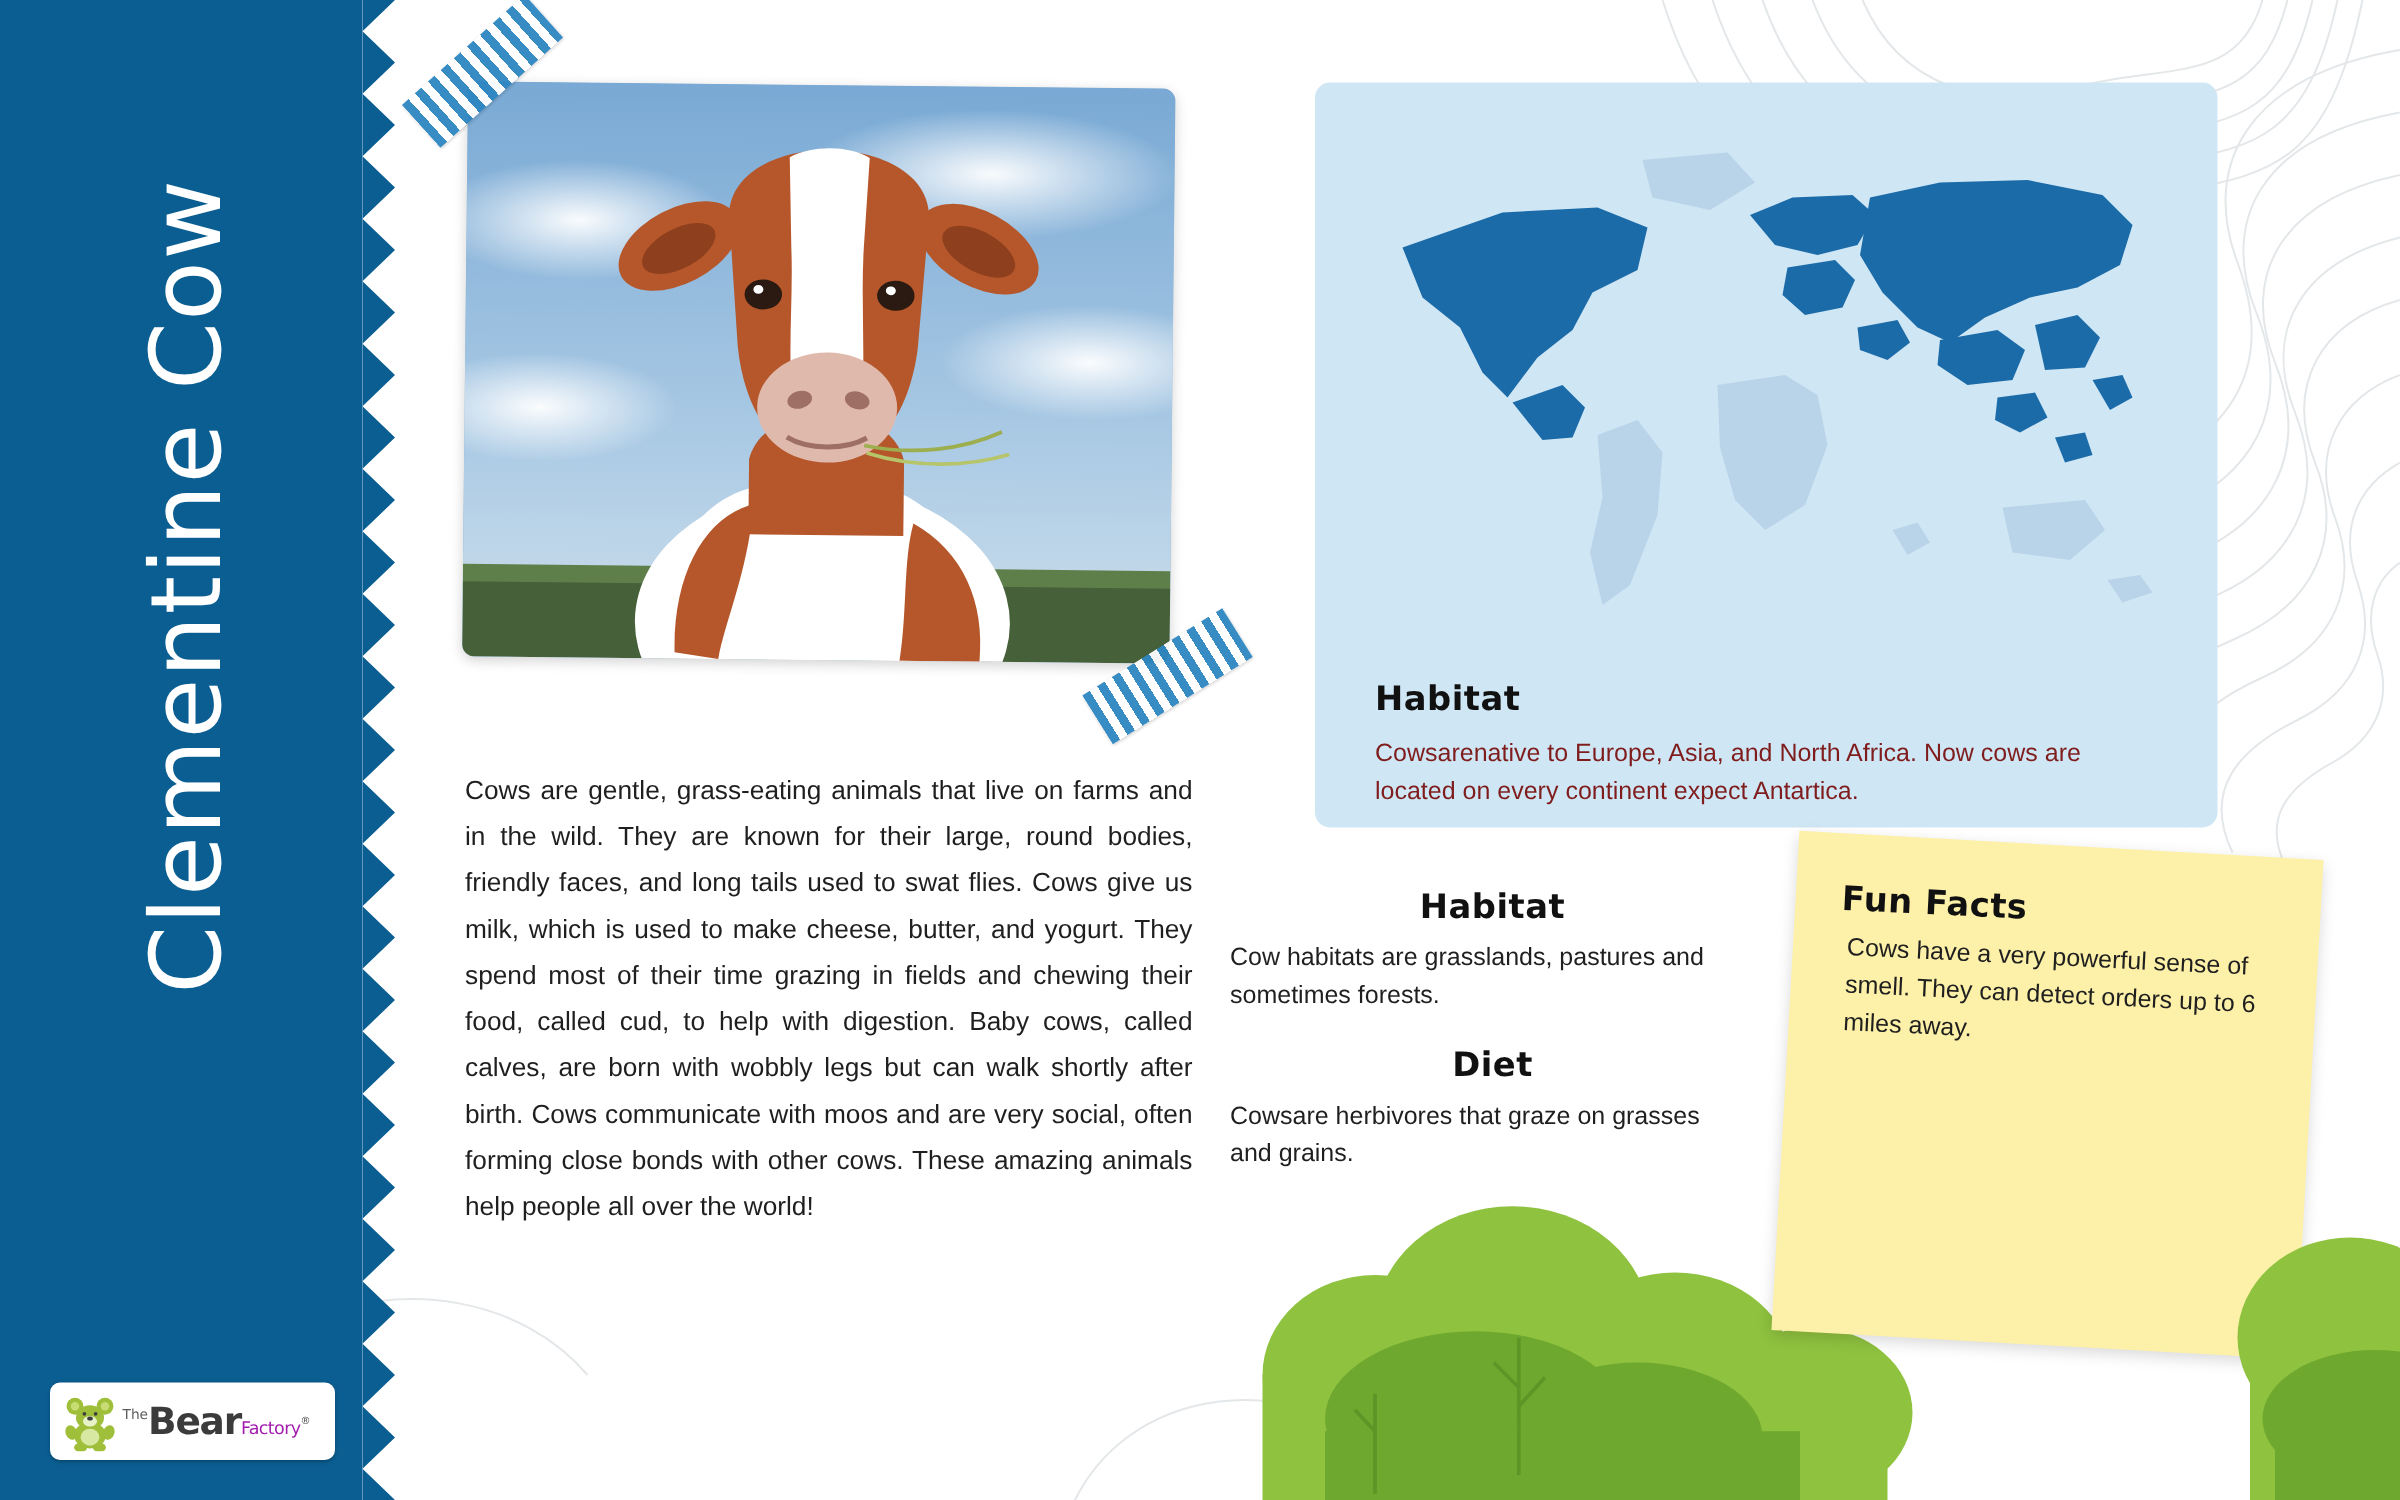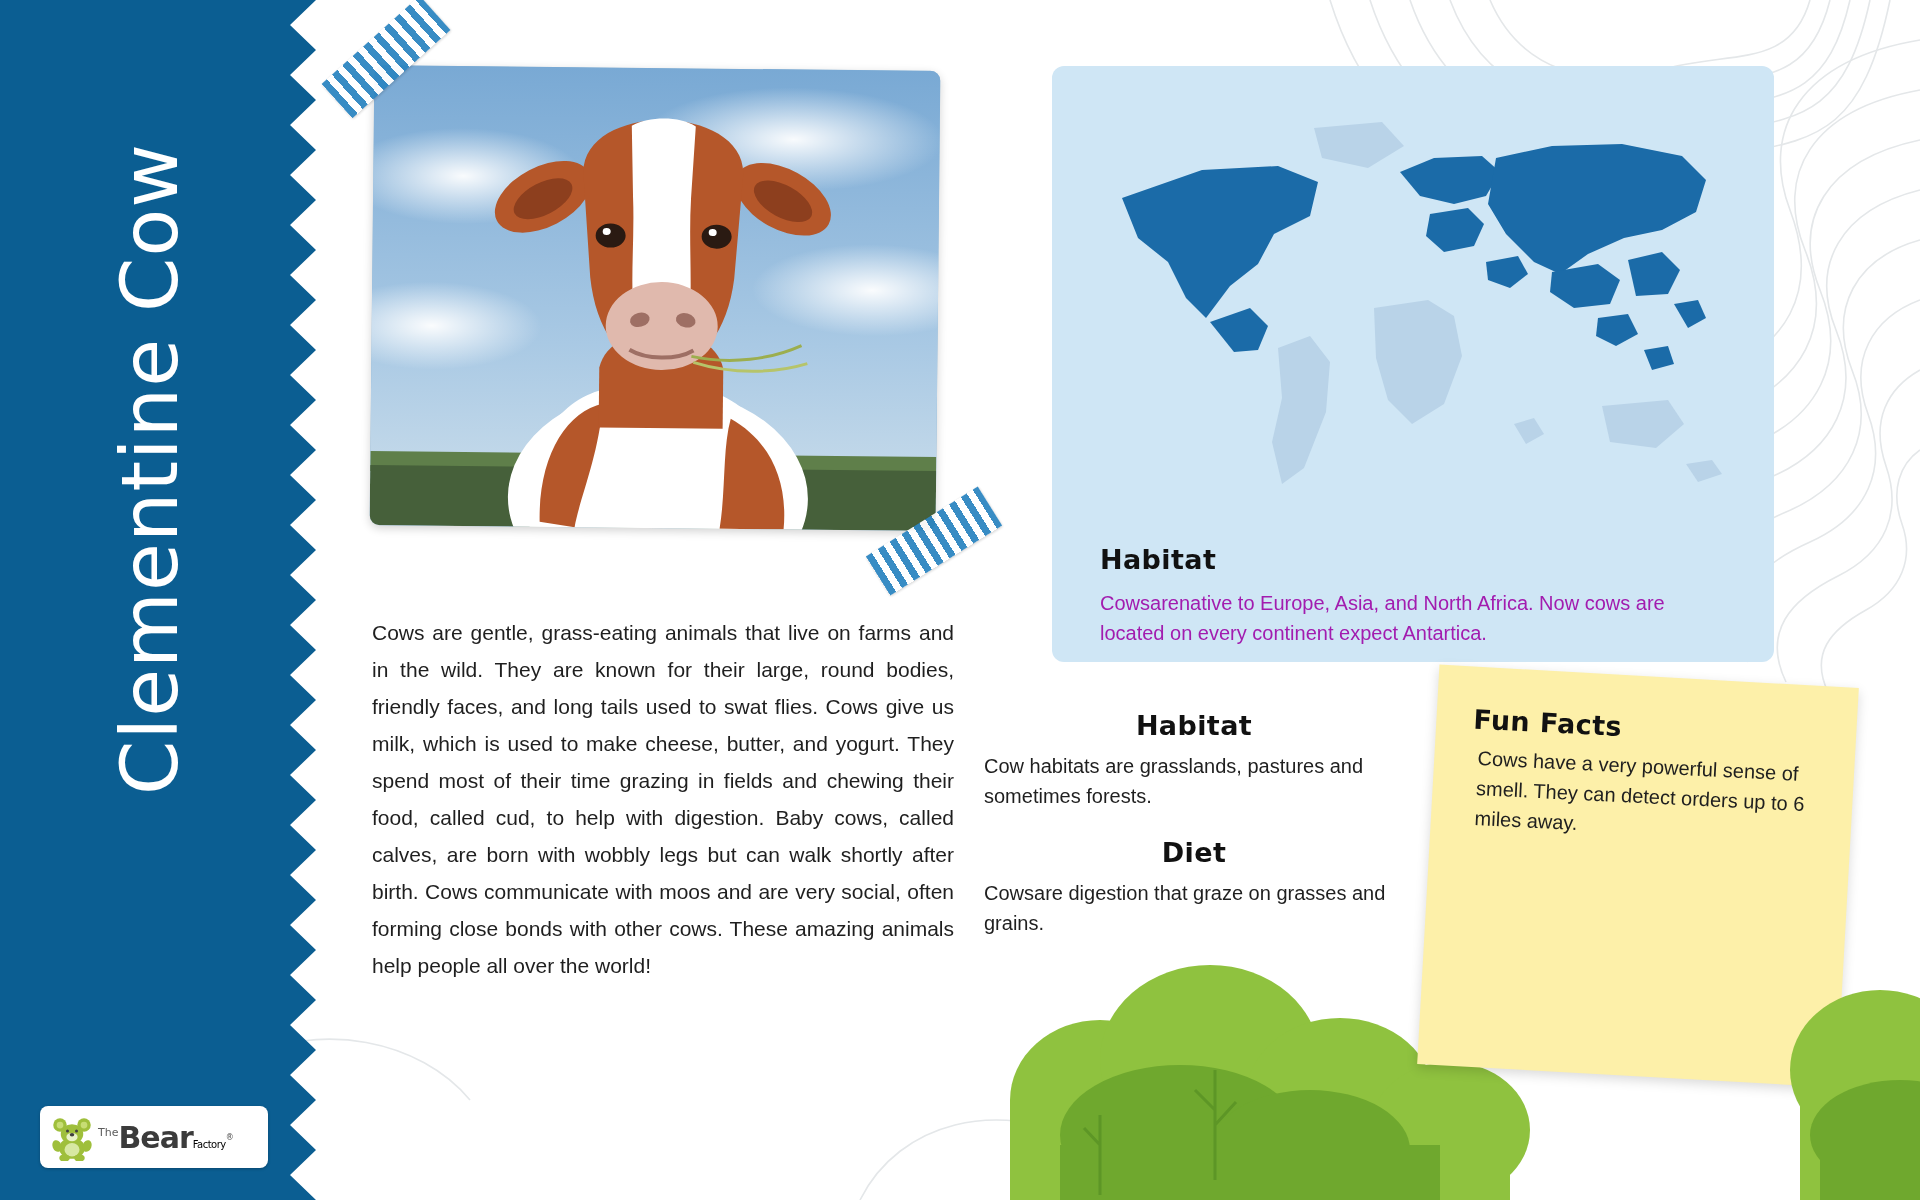--- a/index.html
+++ b/index.html
@@ -90,22 +90,22 @@
     position: relative;
     top: -12px;
   }
   .logo-bear-word {
     font-size: 30px;
     font-weight: bold;
     color: #3b3b3b;
     letter-spacing: -1px;
   }
   .logo-factory {
-    font-size: 10px;
-    color: #000000;
+    font-size: 14px;
+    color: #a21caf;
     letter-spacing: -0.5px;
   }
   .logo-reg {
     font-size: 8px;
     color: #4a4a4a;
     position: relative;
     top: -8px;
   }
 
   
@@ -195,21 +195,21 @@
     font-weight: bold;
     letter-spacing: 0.4px;
   }
   .card-body {
     position: absolute;
     left: 48px;
     top: 522px;
     width: 620px;
     font-size: 20px;
     line-height: 30px;
-    color: #a21caf;
+    color: #7f1d1d;
   }
 
   
   .hd-col {
     position: absolute;
     left: 984px;
     top: 710px;
     width: 420px;
     z-index: 6;
   }
@@ -434,21 +434,21 @@
     </g>
   </svg>
   <div class="card-heading">Habitat</div>
   <div class="card-body">Cowsarenative to Europe, Asia, and North Africa. Now cows are located on every continent expect Antartica.</div>
 </div>
 
 <div class="hd-col">
   <h3 class="hd-heading">Habitat</h3>
   <p class="hd-body">Cow habitats are grasslands, pastures and sometimes forests.</p>
   <h3 class="hd-heading">Diet</h3>
-  <p class="hd-body">Cowsare digestion that graze on grasses and grains.</p>
+  <p class="hd-body">Cowsare herbivores that graze on grasses and grains.</p>
 </div>
 
 <svg class="bushes" viewBox="0 0 940 250" preserveAspectRatio="none">
   <g fill="#8fc23f">
     <ellipse cx="120" cy="150" rx="90" ry="80"></ellipse>
     <ellipse cx="230" cy="110" rx="110" ry="95"></ellipse>
     <ellipse cx="360" cy="150" rx="95" ry="82"></ellipse>
     <ellipse cx="470" cy="180" rx="80" ry="68"></ellipse>
     <rect x="30" y="150" width="500" height="100"></rect>
   </g>

